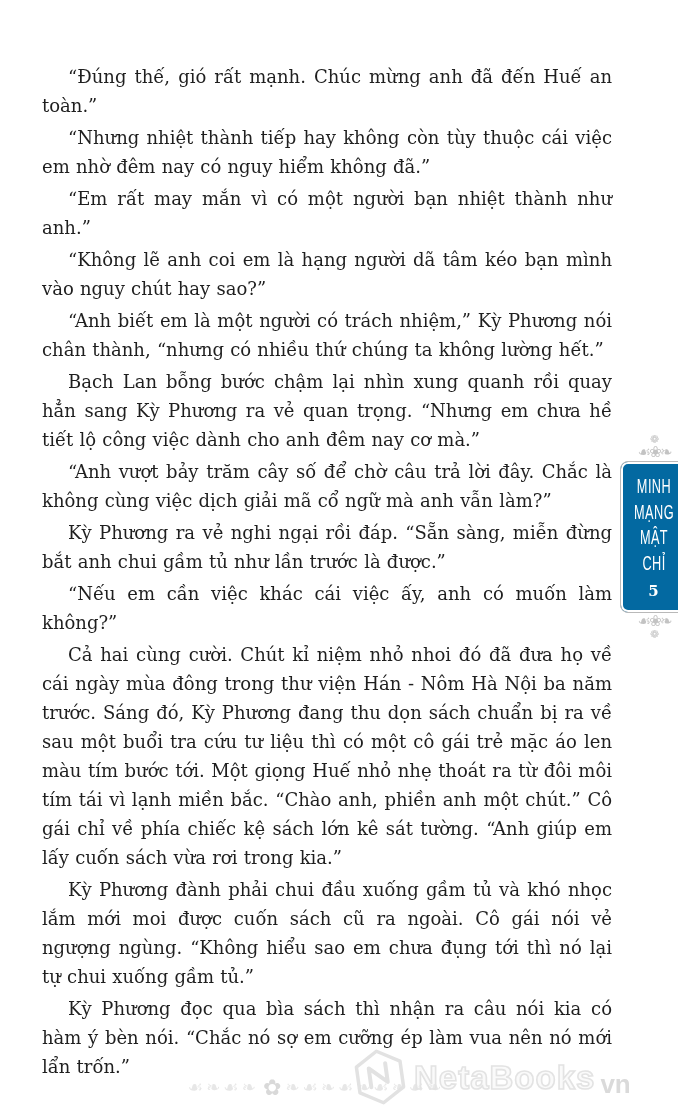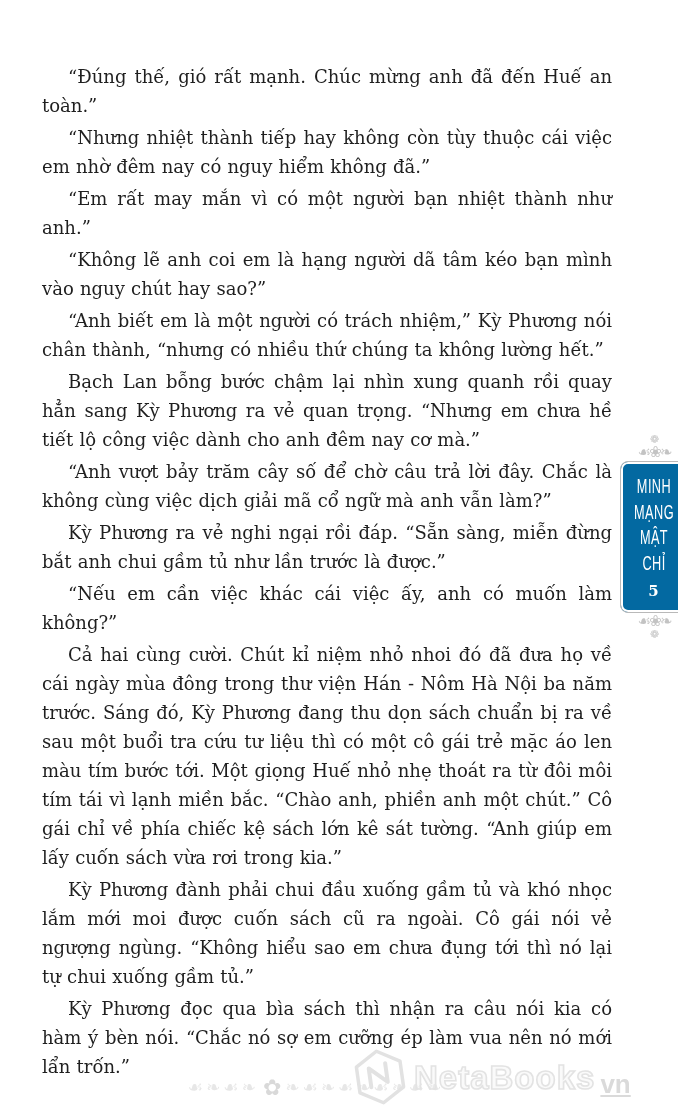--- a/index.html
+++ b/index.html
@@ -98,21 +98,20 @@
     color:rgba(235,235,235,0.25);
     -webkit-text-stroke:1.6px #e3e3e3;
   }
   .wm-suffix{
     font-family:"Liberation Sans", sans-serif;
     font-weight:bold;
     font-size:26px;
     line-height:44px;
     color:#dadada;
     margin-left:5px;
-    text-decoration:underline;
   }
 </style>
 </head>
 <body>
 
 <div class="page">
 
   <div class="text-block" id="paragraphs">
       <p>“Đúng thế, gió rất mạnh. Chúc mừng anh đã đến Huế an toàn.”</p>
       <p>“Nhưng nhiệt thành tiếp hay không còn tùy thuộc cái việc em nhờ đêm nay có nguy hiểm không đã.”</p>

